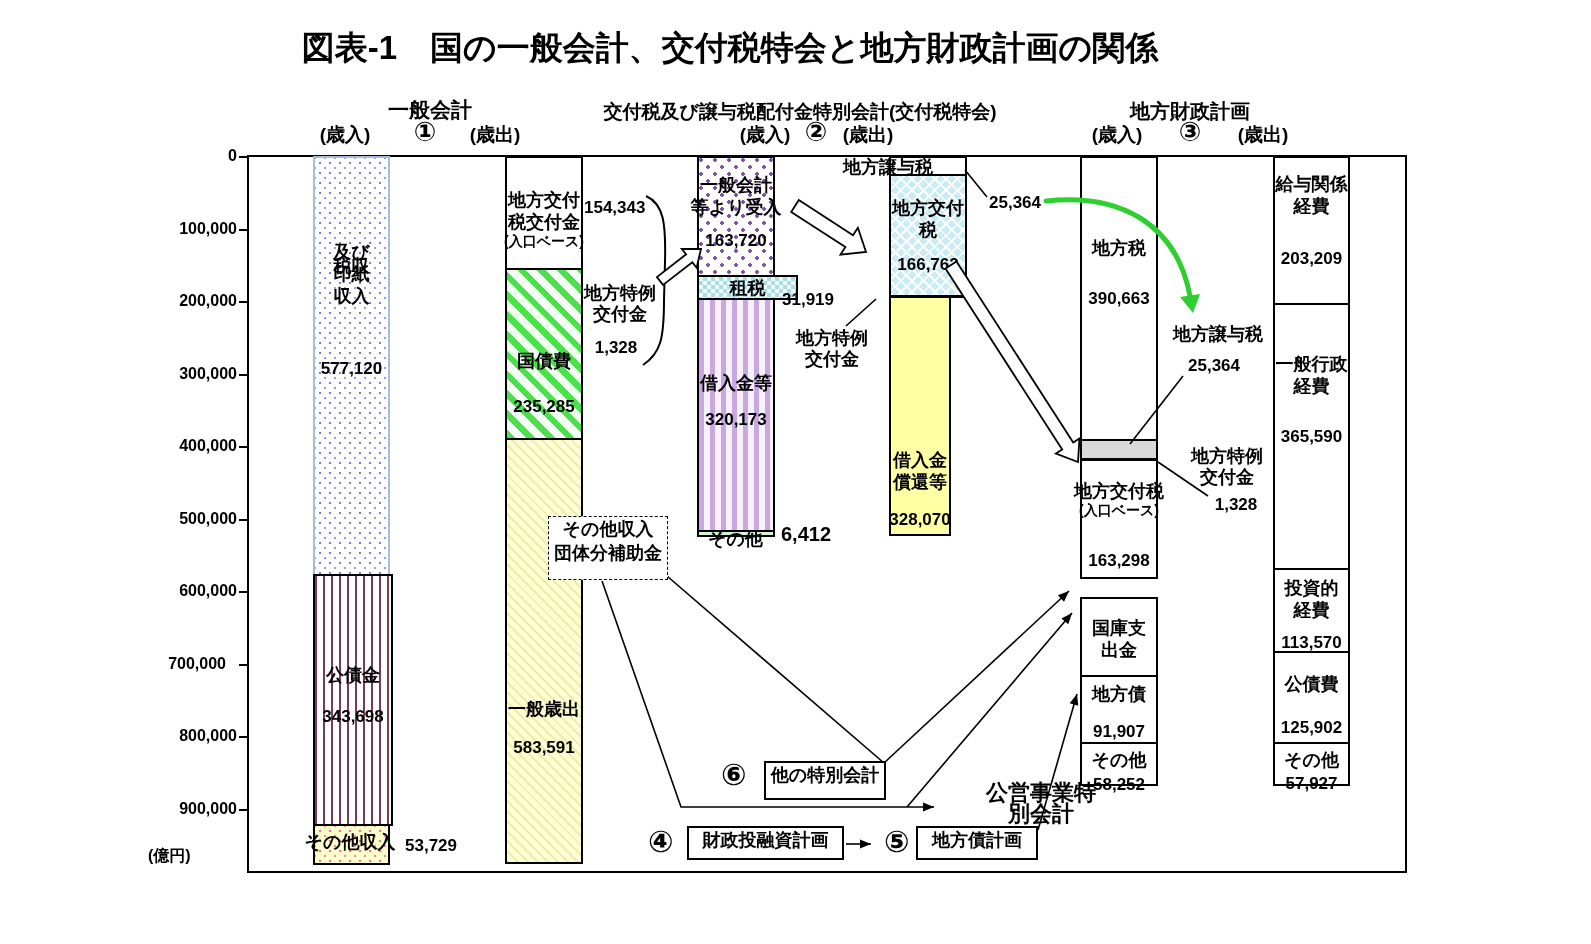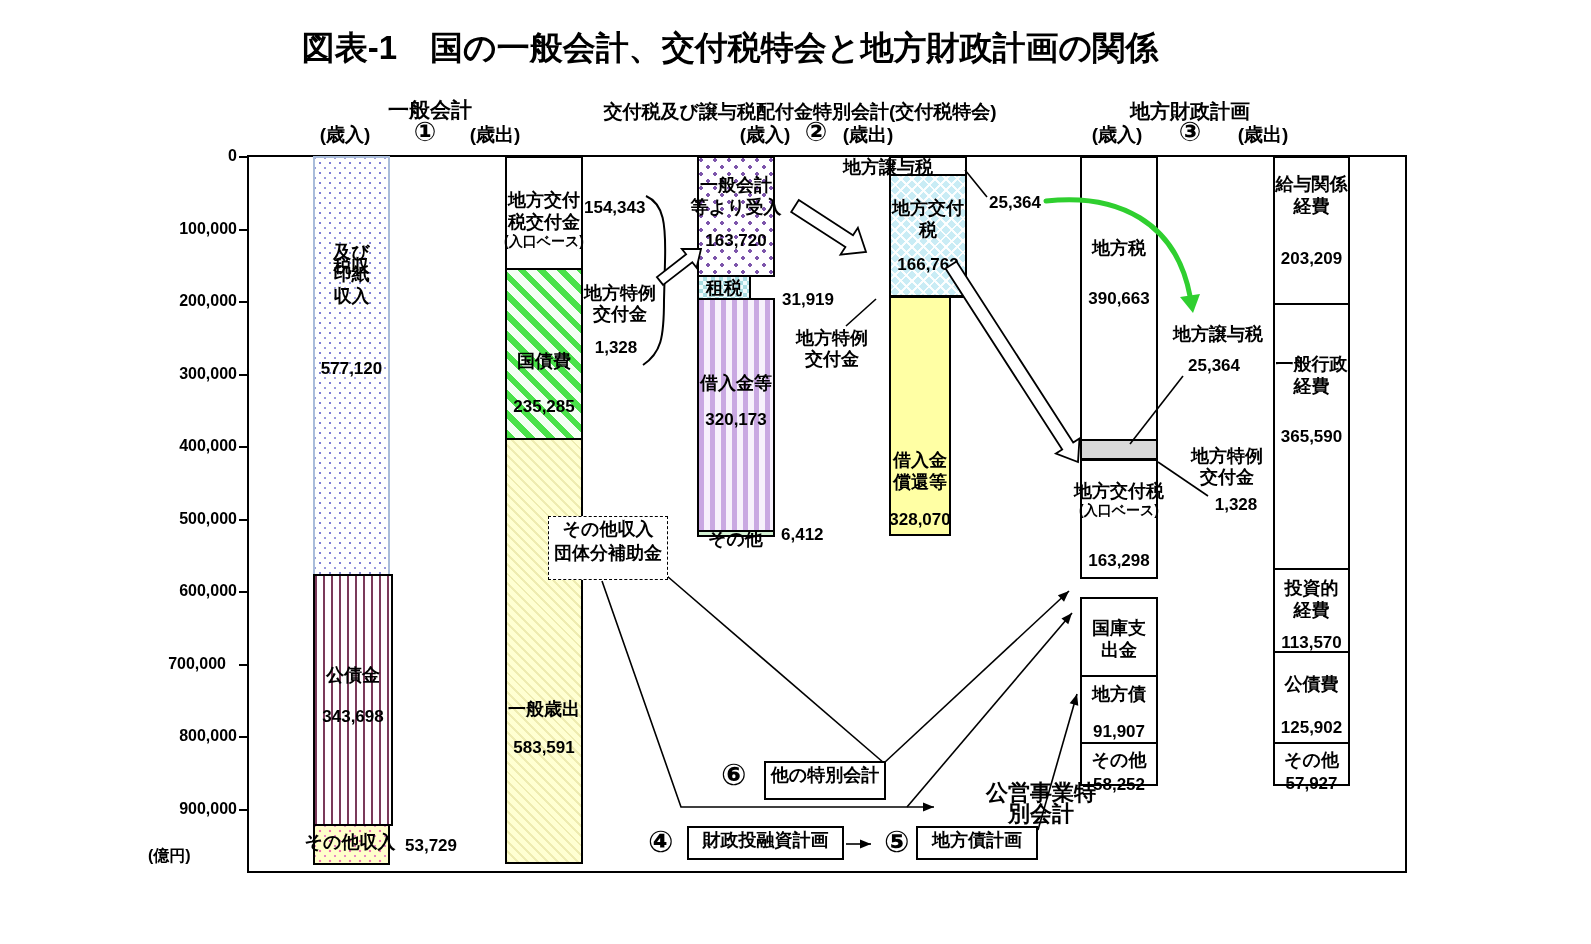--- a/index.html
+++ b/index.html
@@ -128,21 +128,21 @@
       </div>
       <div class="abs bar-seg p-pale-yellow" title="一般歳出 583,591" style="left: 505px; top: 438.48px; width: 78px; height: 425.103px;">
         <div class="seg-line" style="top: 258px;">一般歳出</div>
         <div class="seg-val" style="top: 298px;">583,591</div>
       </div>
       <div class="abs bar-seg p-dots-purple" title="一般会計等より受入 163,720" style="left: 697px; top: 156px; width: 78px; height: 120.697px;">
         <div class="seg-line" style="top: 16px;">一般会計</div>
         <div class="seg-line" style="top: 38px;">等より受入</div>
         <div class="seg-val" style="top: 73px;">163,720</div>
       </div>
-      <div class="abs bar-seg p-check-cyan" title="租税 31,919" style="left: 697px; top: 274.697px; width: 54px; height: 25.1413px;">
+      <div class="abs bar-seg p-check-cyan" title="租税 31,919" style="left: 697px; top: 274.697px; width: 101px; height: 25.1413px;">
         <div class="seg-line" style="top: 0px;">租税</div>
       </div>
       <div class="abs bar-seg p-vstripe-lavender" title="借入金等 320,173" style="left: 697px; top: 297.838px; width: 78px; height: 234.125px;">
         <div class="seg-line" style="top: 72px;">借入金等</div>
         <div class="seg-val" style="top: 110px;">320,173</div>
       </div>
       <div class="abs bar-seg p-pale-green" title="その他 6,412" style="left: 697px; top: 529.964px; width: 78px; height: 6.6487px;"></div>
       <div class="abs bar-seg p-white" title="地方譲与税 25,364" style="left: 889px; top: 156px; width: 78px; height: 20.3889px;"></div>
       <div class="abs bar-seg p-cross-cyan" title="地方交付税 166,762" style="left: 889px; top: 174.389px; width: 78px; height: 122.902px;">
         <div class="seg-line" style="top: 21px;">地方交付</div>
@@ -238,21 +238,21 @@
       </div>
       <div class="abs ann" style="left: 616px; top: 337px; font-size: 17px; transform: translateX(-50%);">
         <div class="ln">1,328</div>
       </div>
       <div class="abs ann" style="left: 782px; top: 289px; font-size: 17px;">
         <div class="ln">31,919</div>
       </div>
       <div class="abs ann" style="left: 708px; top: 529px; font-size: 18px;">
         <div class="ln">その他</div>
       </div>
-      <div class="abs ann" style="left: 781px; top: 524px; font-size: 17px;">
+      <div class="abs ann" style="left: 781px; top: 524px; font-size: 20px;">
         <div class="ln">6,412</div>
       </div>
       <div class="abs ann" style="left: 843px; top: 157px; font-size: 18px;">
         <div class="ln">地方譲与税</div>
       </div>
       <div class="abs ann" style="left: 989px; top: 192px; font-size: 17px;">
         <div class="ln">25,364</div>
       </div>
       <div class="abs ann" style="left: 832px; top: 328px; font-size: 18px; transform: translateX(-50%);">
         <div class="ln">地方特例</div>

